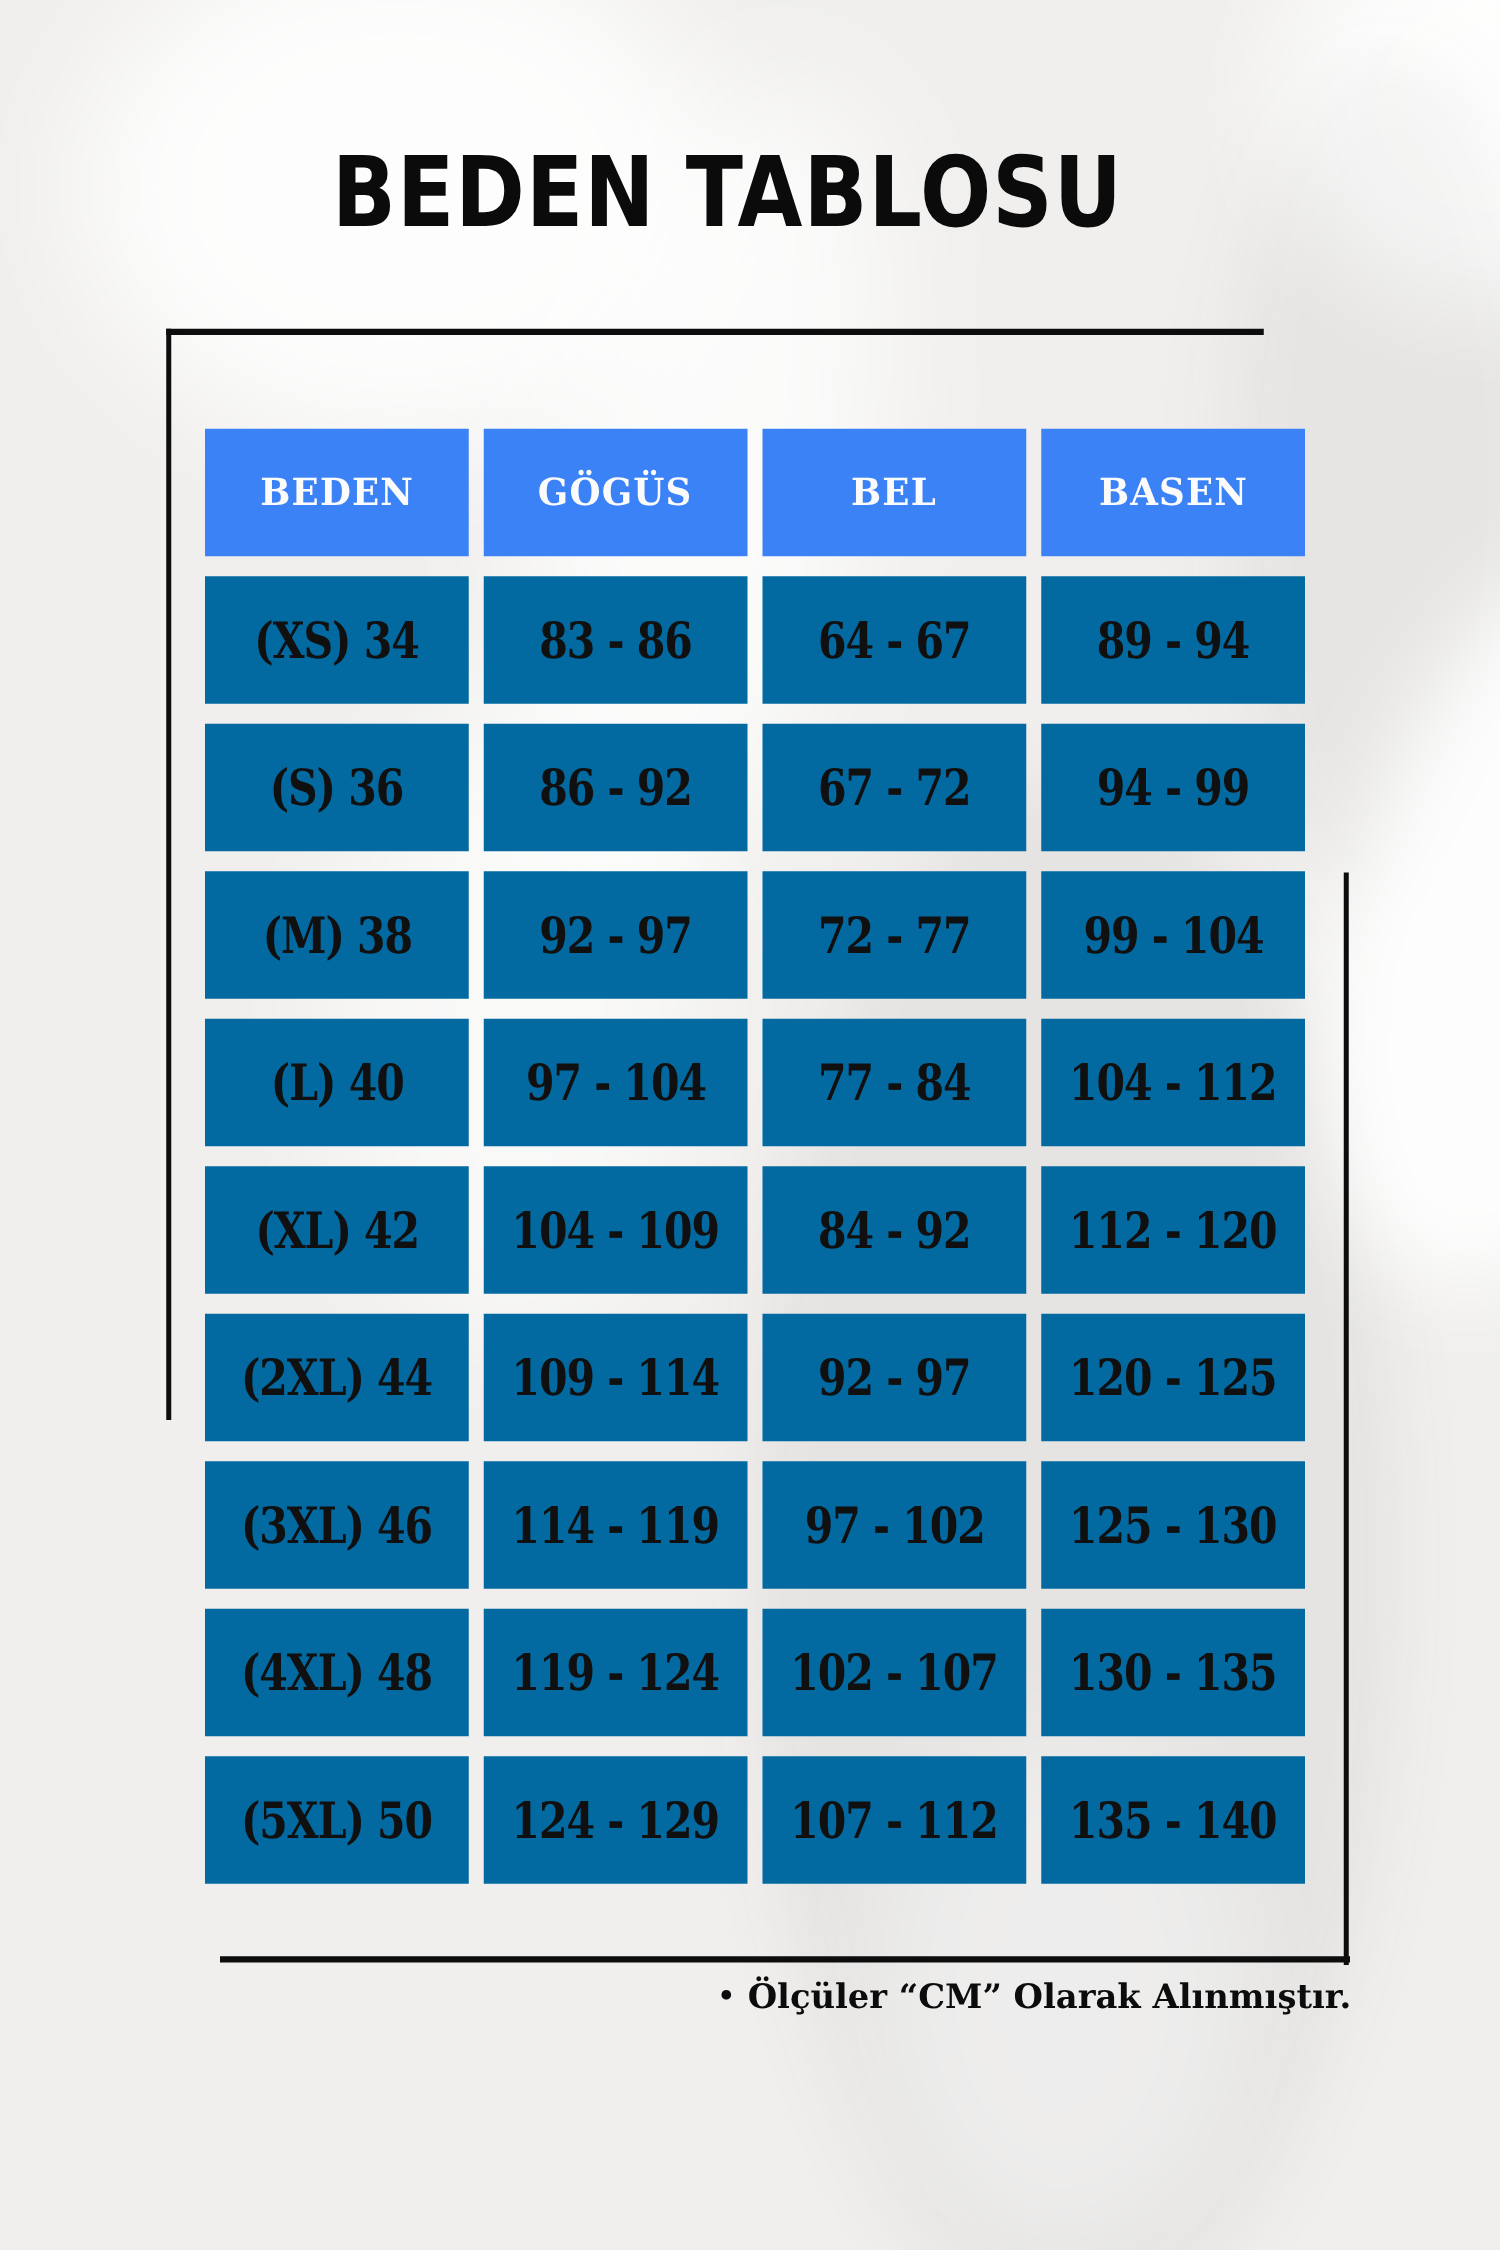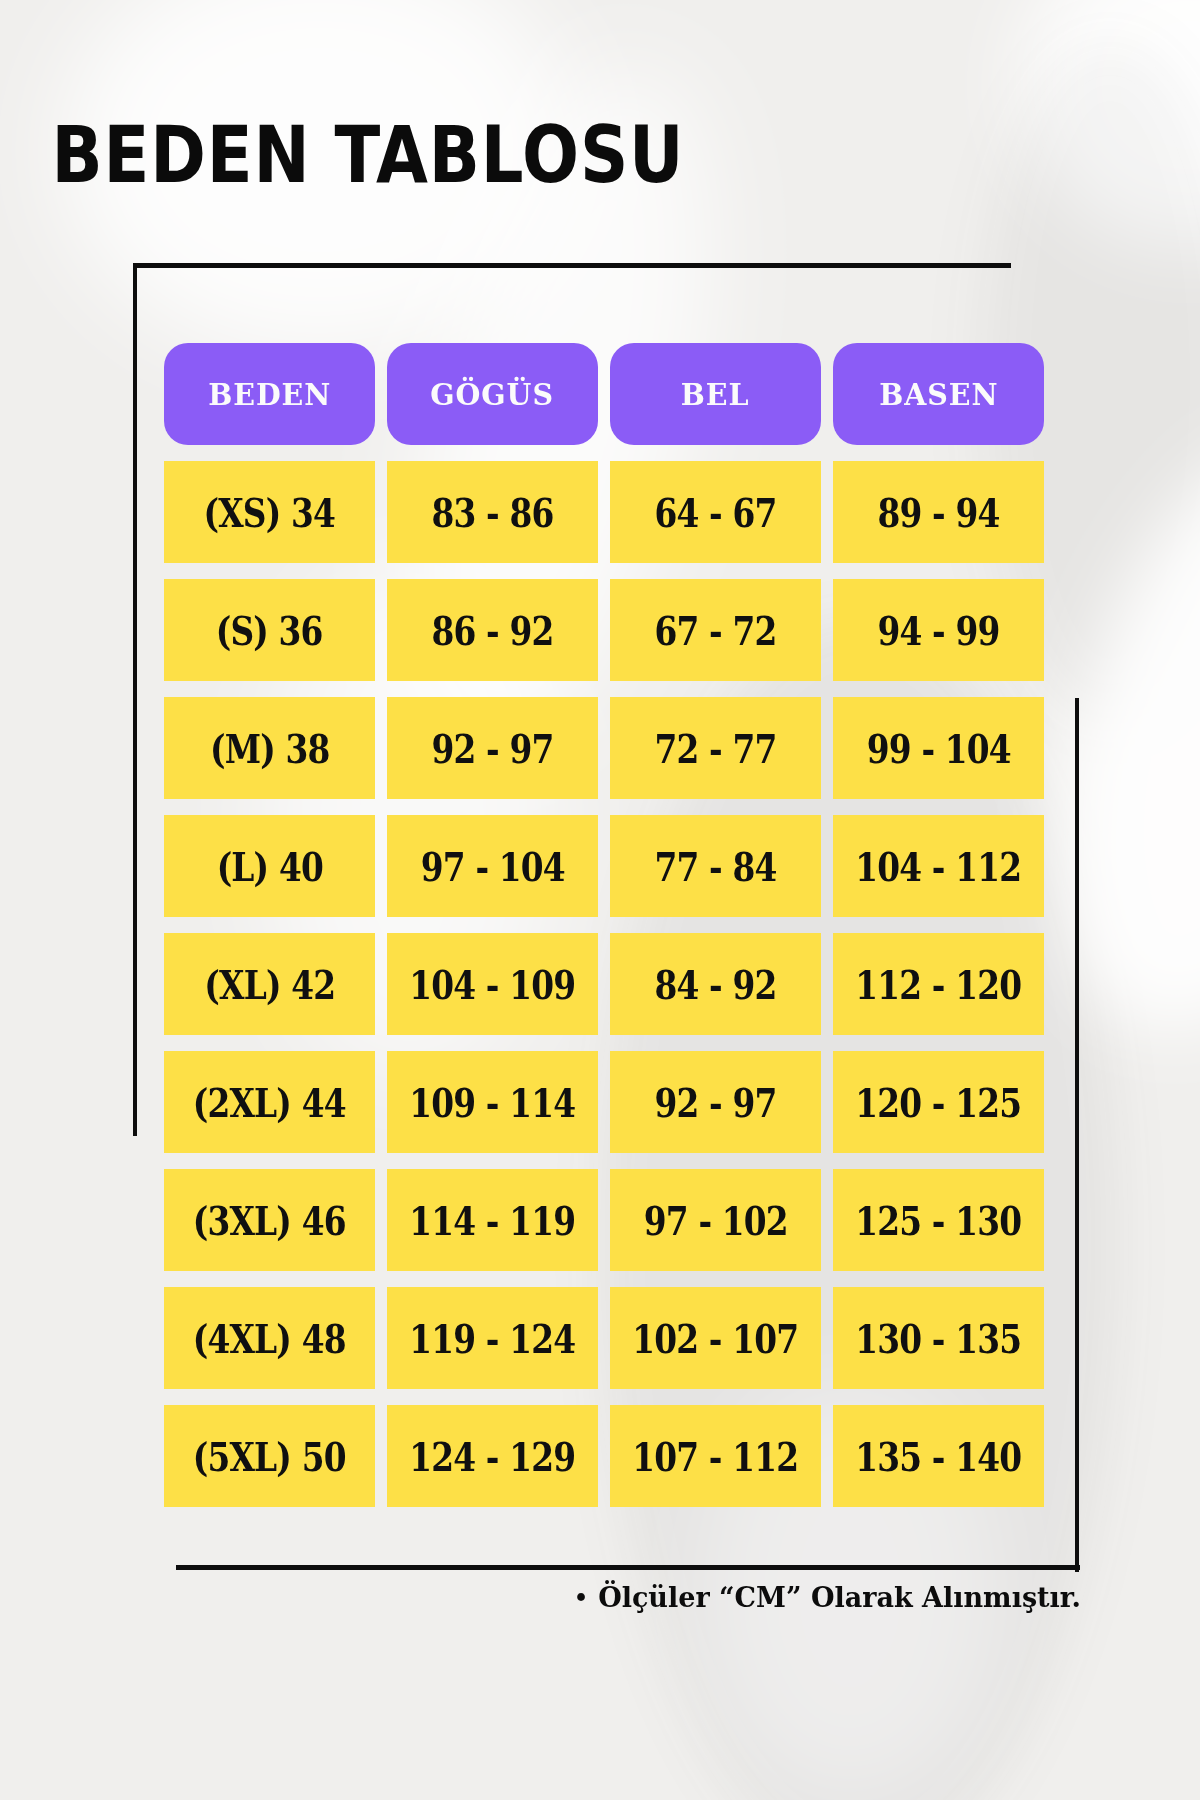--- a/index.html
+++ b/index.html
@@ -19,21 +19,21 @@
   .blob-c { left:1020px; top:-80px; width:340px; height:330px; background:rgba(255,255,255,.9); filter:blur(40px); }
   .band-dark { left:600px; top:620px; width:520px; height:1250px; background:rgba(60,60,60,.06); filter:blur(26px); border-radius:120px 0 0 0; }
   .band-dark2 { left:980px; top:40px; width:260px; height:680px; background:rgba(60,60,60,.05); filter:blur(30px); }
   .blob-d { left:1080px; top:420px; width:320px; height:620px; background:rgba(255,255,255,.9); filter:blur(34px); transform:rotate(18deg); }
   .blob-e { left:260px; top:560px; width:300px; height:520px; background:rgba(255,255,255,.6); filter:blur(50px); }
   .blob-f { left:700px; top:1380px; width:300px; height:420px; background:rgba(255,255,255,.35); filter:blur(44px); }
 
   
   .title {
     position:absolute; top:112px; left:0; width:1164px;
-    text-align:left;
+    text-align:center;
     font-family:"DejaVu Sans", sans-serif;
     font-weight:bold;
     font-size:78px; line-height:86px;
     color:#0b0b0b;
     letter-spacing:1px;
     white-space:nowrap;
   }
   .title span { display:inline-block; transform:scaleX(.86); transform-origin:center; }
 
   
@@ -50,28 +50,27 @@
     grid-template-columns:repeat(4, 211px);
     column-gap:12px; row-gap:16px;
   }
   .trow { display:contents; }
   .cell {
     height:102px;
     display:flex; align-items:center; justify-content:center;
     white-space:nowrap;
   }
   .cell.head {
-    background:#8b5cf6;
+    background:#3b82f6;
     color:#fbfbfb;
     font-size:30px; font-weight:bold;
     letter-spacing:1px;
-    border-radius:24px;
   }
   .cell.data {
-    background:#fde047;
+    background:#0369a1;
     color:#101010;
     font-size:40px; font-weight:bold;
   }
   .cell span { display:inline-block; transform:scaleX(.82); transform-origin:center; letter-spacing:-1px; }
   .cell.head span { transform:scaleX(.95); letter-spacing:1px; }
 
   
   .footnote {
     position:absolute; top:1582px; right:119px;
     font-family:"DejaVu Serif", serif;

